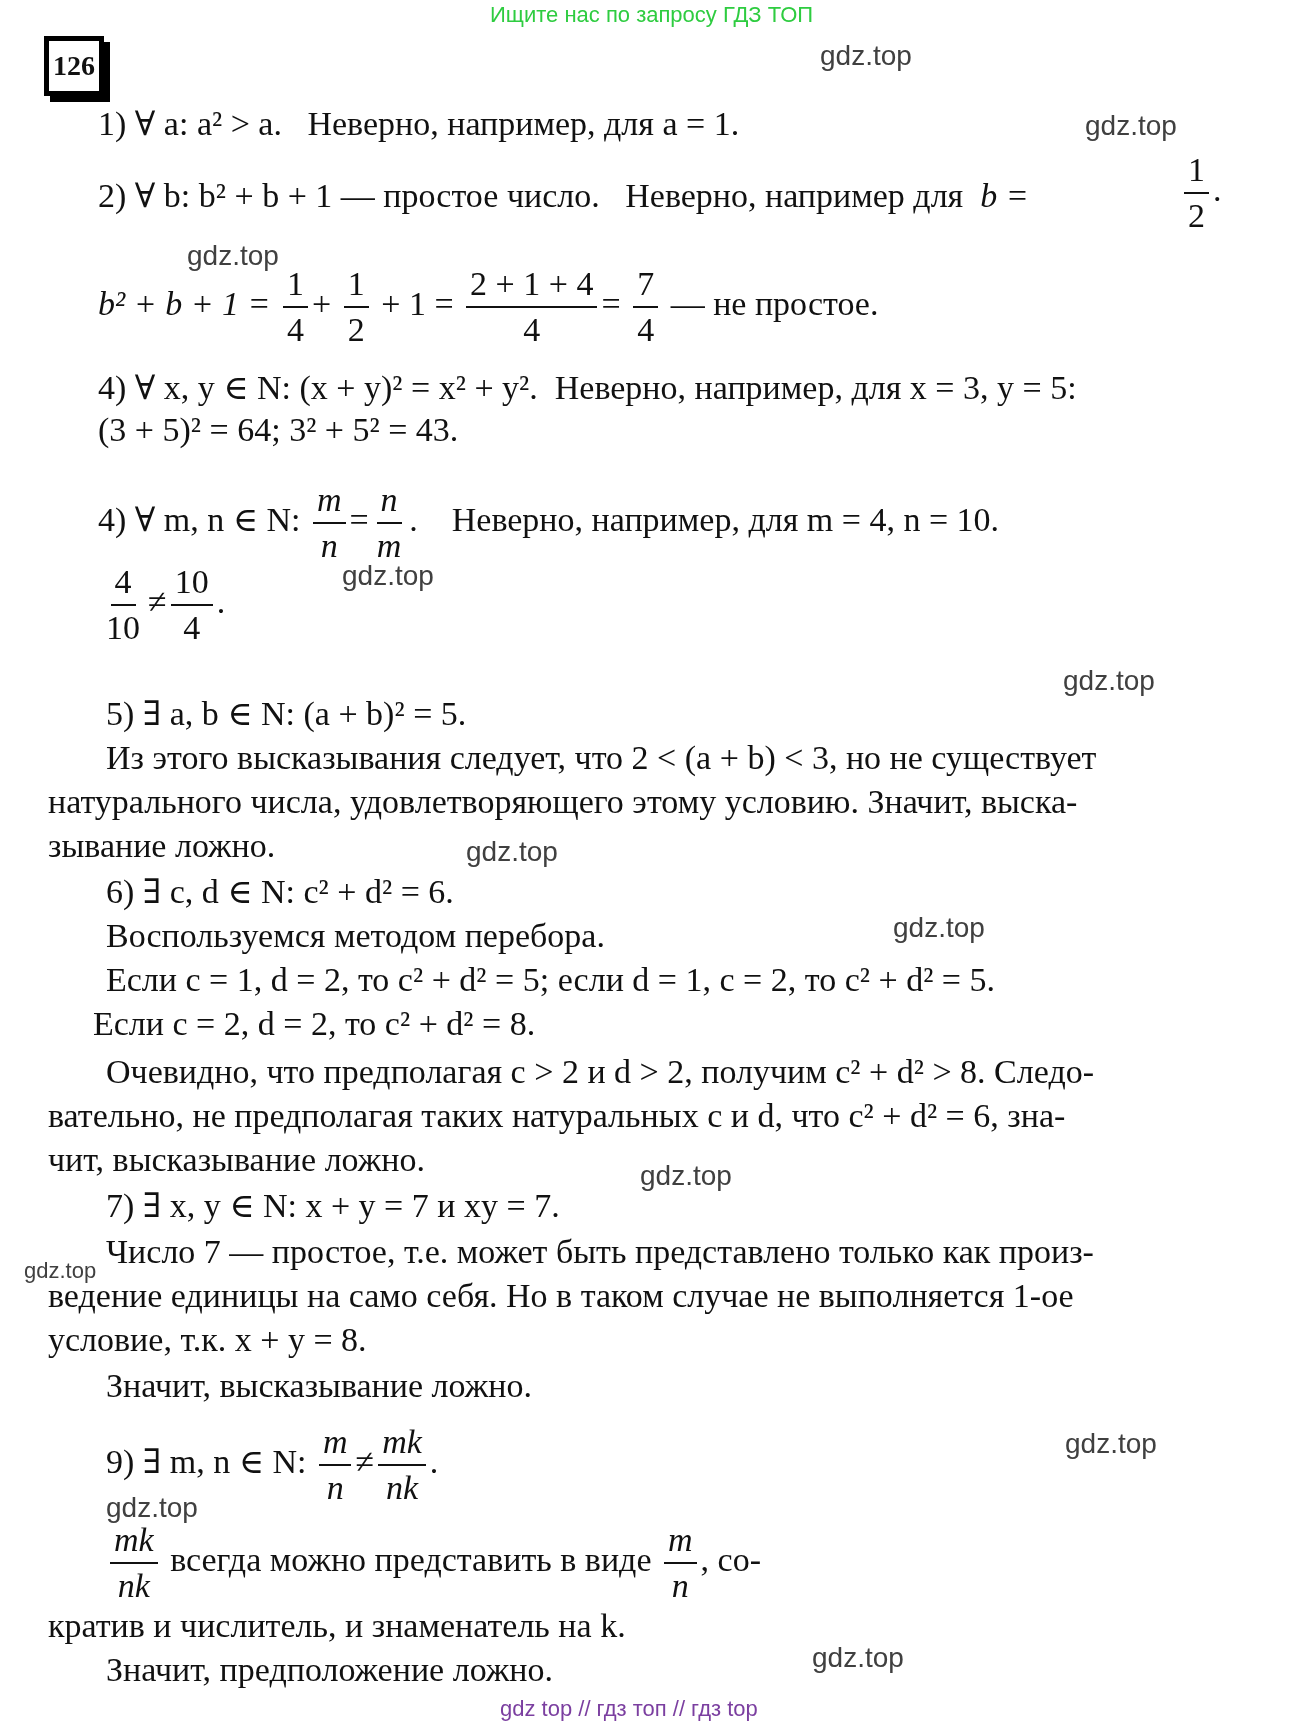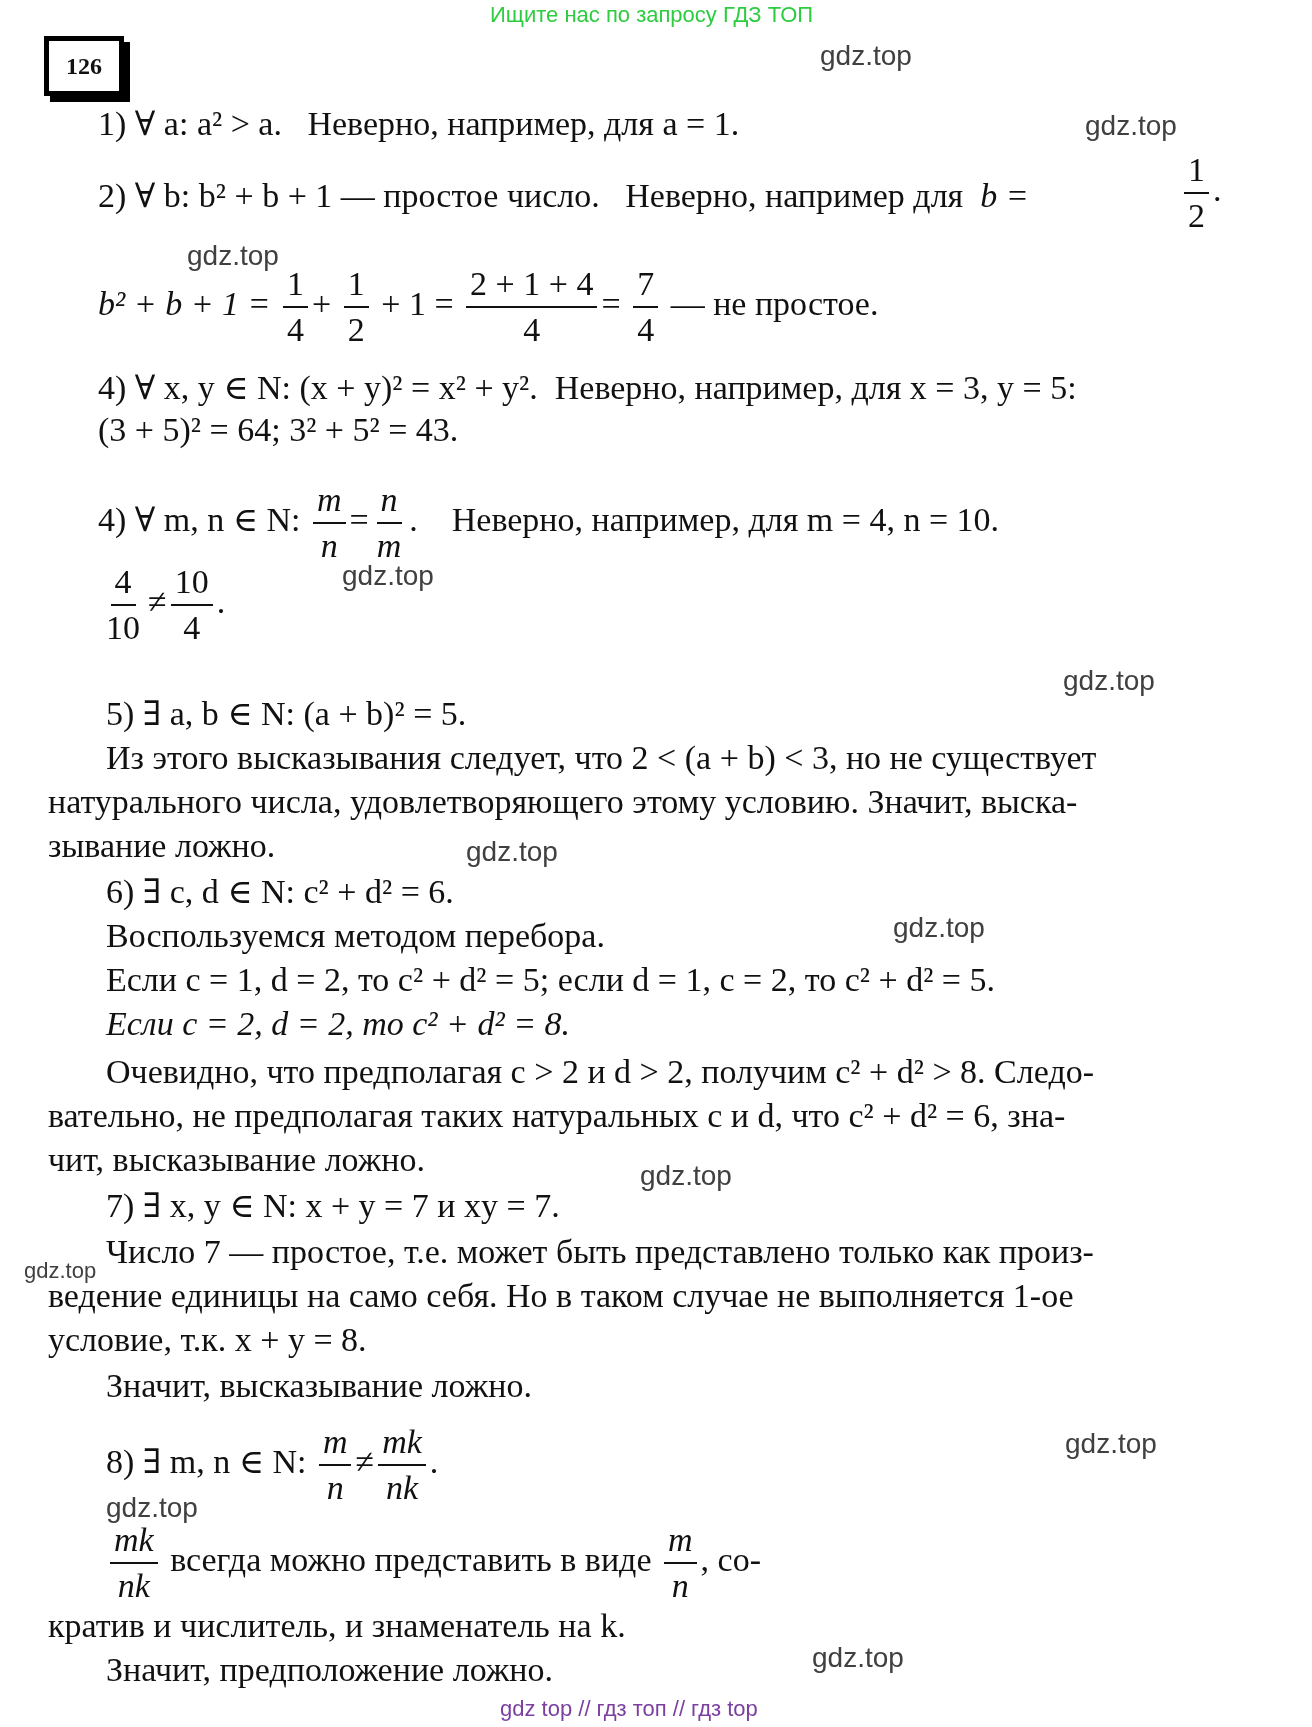--- a/index.html
+++ b/index.html
@@ -4,22 +4,22 @@
 <style>
   html,body{margin:0;padding:0;background:#fff;}
   body{width:1312px;height:1727px;position:relative;overflow:hidden;
        font-family:"Liberation Serif","DejaVu Serif",serif;color:#111;}
   .abs{position:absolute;white-space:nowrap;}
   .banner{font-family:"Liberation Sans","DejaVu Sans",sans-serif;color:#2ecc40;font-size:22px;}
   .footer{font-family:"Liberation Sans","DejaVu Sans",sans-serif;color:#7b3fa0;font-size:22px;}
   .wm{font-family:"Liberation Sans","DejaVu Sans",sans-serif;color:#404040;font-size:28px;}
   .line{font-size:34px;line-height:40px;}
   i{font-style:italic;}
-  .numbox{border:5px solid #000;box-shadow:6px 6px 0 #000;padding:0 17px;
-          font-weight:bold;font-size:24px;line-height:50px;background:#fff;}
+  .numbox{border:5px solid #000;box-shadow:6px 6px 0 #000;padding:0 4px;
+          font-weight:bold;font-size:28px;line-height:50px;background:#fff;}
   .frac{display:inline-flex;flex-direction:column;align-items:center;vertical-align:middle;
         margin:0 4px;line-height:44px;}
   .frac .num{border-bottom:2px solid #111;padding:0 4px;}
   .frac .den{padding:0 4px;}
 </style>
 </head>
 <body>
 
 <div class="abs banner" style="left:490px;top:2px;text-align:center;">Ищите нас по запросу ГДЗ ТОП</div>
 
@@ -105,33 +105,33 @@
 </div>
 
 <div class="abs line" style="left:106px;top:694px;">5) ∃ a, b ∈ N: (a + b)² = 5.</div>
 <div class="abs line" style="left:106px;top:738px;">Из этого высказывания следует, что 2 &lt; (a + b) &lt; 3, но не существует</div>
 <div class="abs line" style="left:48px;top:782px;">натурального числа, удовлетворяющего этому условию. Значит, выска-</div>
 <div class="abs line" style="left:48px;top:826px;">зывание ложно.</div>
 
 <div class="abs line" style="left:106px;top:872px;">6) ∃ c, d ∈ N: c² + d² = 6.</div>
 <div class="abs line" style="left:106px;top:916px;">Воспользуемся методом перебора.</div>
 <div class="abs line" style="left:106px;top:960px;">Если c = 1, d = 2, то c² + d² = 5; если d = 1, c = 2, то c² + d² = 5.</div>
-<div class="abs line" style="left:106px;top:1004px;font-style:italic;">Если c = 2, d = 2, то c² + d² = 8.</div>
+<div class="abs line" style="left:93px;top:1004px;">Если c = 2, d = 2, то c² + d² = 8.</div>
 <div class="abs line" style="left:106px;top:1052px;">Очевидно, что предполагая c &gt; 2 и d &gt; 2, получим c² + d² &gt; 8. Следо-</div>
 <div class="abs line" style="left:48px;top:1096px;">вательно, не предполагая таких натуральных c и d, что c² + d² = 6, зна-</div>
 <div class="abs line" style="left:48px;top:1140px;">чит, высказывание ложно.</div>
 
 <div class="abs line" style="left:106px;top:1186px;">7) ∃ x, y ∈ N: x + y = 7 и xy = 7.</div>
 <div class="abs line" style="left:106px;top:1232px;">Число 7 — простое, т.е. может быть представлено только как произ-</div>
 <div class="abs line" style="left:48px;top:1276px;">ведение единицы на само себя. Но в таком случае не выполняется 1-ое</div>
 <div class="abs line" style="left:48px;top:1320px;">условие, т.к. x + y = 8.</div>
 <div class="abs line" style="left:106px;top:1366px;">Значит, высказывание ложно.</div>
 
 <div class="abs line" style="left:106px;top:1420px;">
-  <span>8) ∃ m, n ∈ N:</span>
+  <span>9) ∃ m, n ∈ N:</span>
   <span class="frac">
       <i class="num">m</i>
       <i class="den">n</i>
     </span><span>≠</span><span class="frac">
       <i class="num">mk</i>
       <i class="den">nk</i>
     </span>.
 </div>
 <div class="abs line" style="left:106px;top:1518px;">
   <span class="frac">

